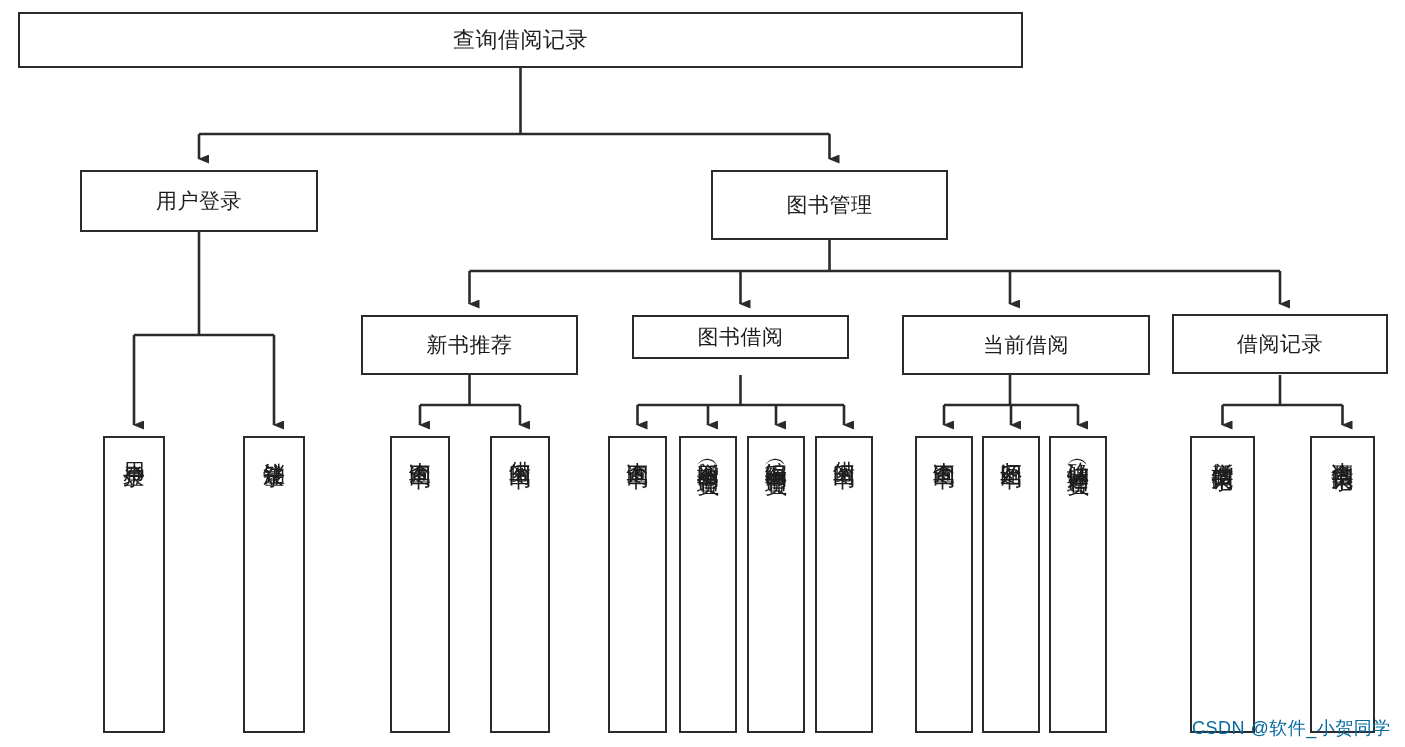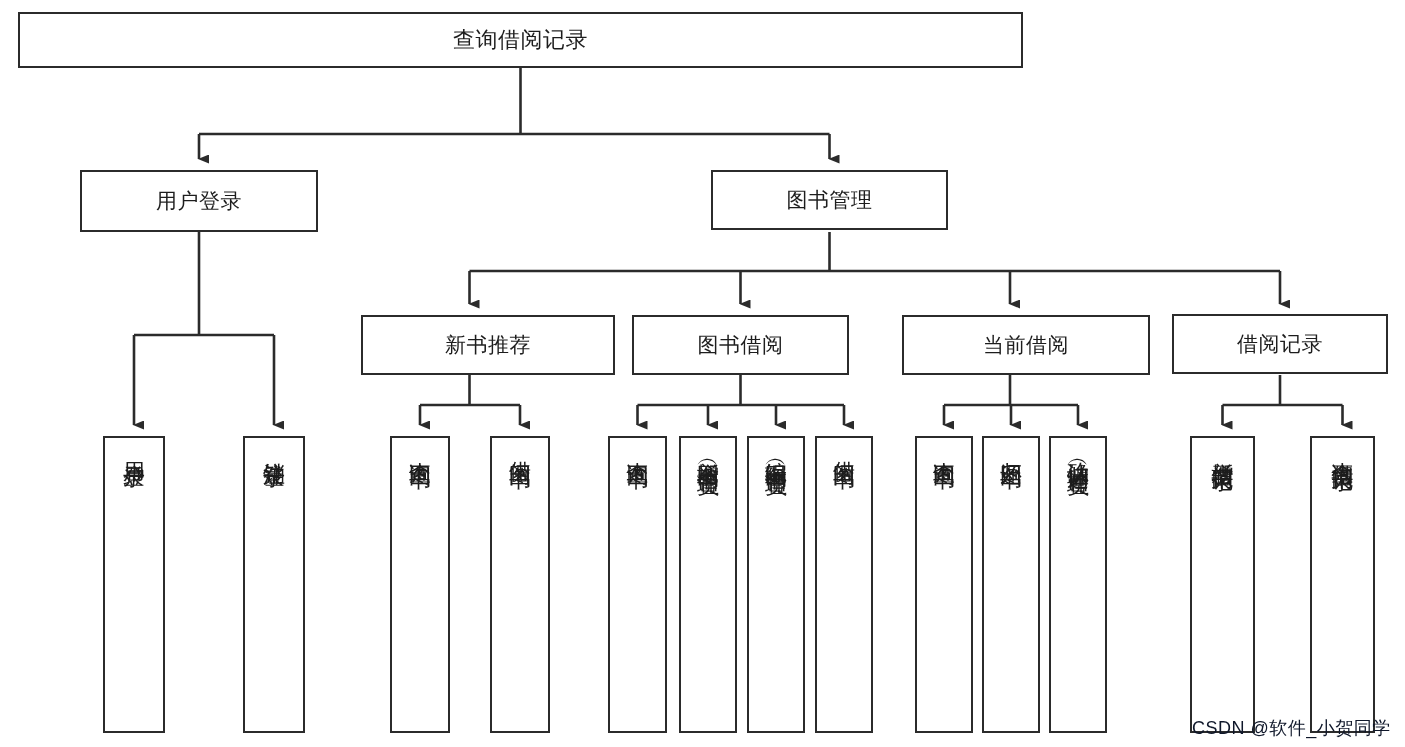--- a/index.html
+++ b/index.html
@@ -57,21 +57,21 @@
   .node-vertical .node-label {
     writing-mode: vertical-rl;
     text-orientation: upright;
     font-size: 22px;
     letter-spacing: 2px;
     line-height: 1;
     white-space: pre;
   }
   .watermark {
     position: absolute;
-    color: #0f172a;
+    color: #0369a1;
     font-size: 18px;
     letter-spacing: 0.5px;
     white-space: nowrap;
     user-select: none;
   }
 </style>
 </head>
 <body>
 
 <div id="diagram-root">
@@ -119,27 +119,27 @@
       </g>
   </svg>
 
   <div id="nodes-layer">
       <div class="node-box node-root node-horizontal" style="left: 18px; top: 12px; width: 1005px; height: 56px;">
         <span class="node-label">查询借阅记录</span>
       </div>
       <div class="node-box node-level2 node-horizontal" style="left: 80px; top: 170px; width: 238px; height: 62px;">
         <span class="node-label">用户登录</span>
       </div>
-      <div class="node-box node-level2 node-horizontal" style="left: 711px; top: 170px; width: 237px; height: 60px;">
+      <div class="node-box node-level2 node-horizontal" style="left: 711px; top: 170px; width: 237px; height: 70px;">
         <span class="node-label">图书管理</span>
       </div>
-      <div class="node-box node-level3 node-horizontal" style="left: 361px; top: 315px; width: 254px; height: 60px;">
+      <div class="node-box node-level3 node-horizontal" style="left: 361px; top: 315px; width: 217px; height: 60px;">
         <span class="node-label">新书推荐</span>
       </div>
-      <div class="node-box node-level3 node-horizontal" style="left: 632px; top: 315px; width: 217px; height: 60px;">
+      <div class="node-box node-level3 node-horizontal" style="left: 632px; top: 315px; width: 217px; height: 44px;">
         <span class="node-label">图书借阅</span>
       </div>
       <div class="node-box node-level3 node-horizontal" style="left: 902px; top: 315px; width: 248px; height: 60px;">
         <span class="node-label">当前借阅</span>
       </div>
       <div class="node-box node-level3 node-horizontal" style="left: 1172px; top: 314px; width: 216px; height: 60px;">
         <span class="node-label">借阅记录</span>
       </div>
       <div class="node-box node-leaf node-vertical" style="left: 103px; top: 436px; width: 62px; height: 297px;">
         <span class="node-label">用户登录</span>

